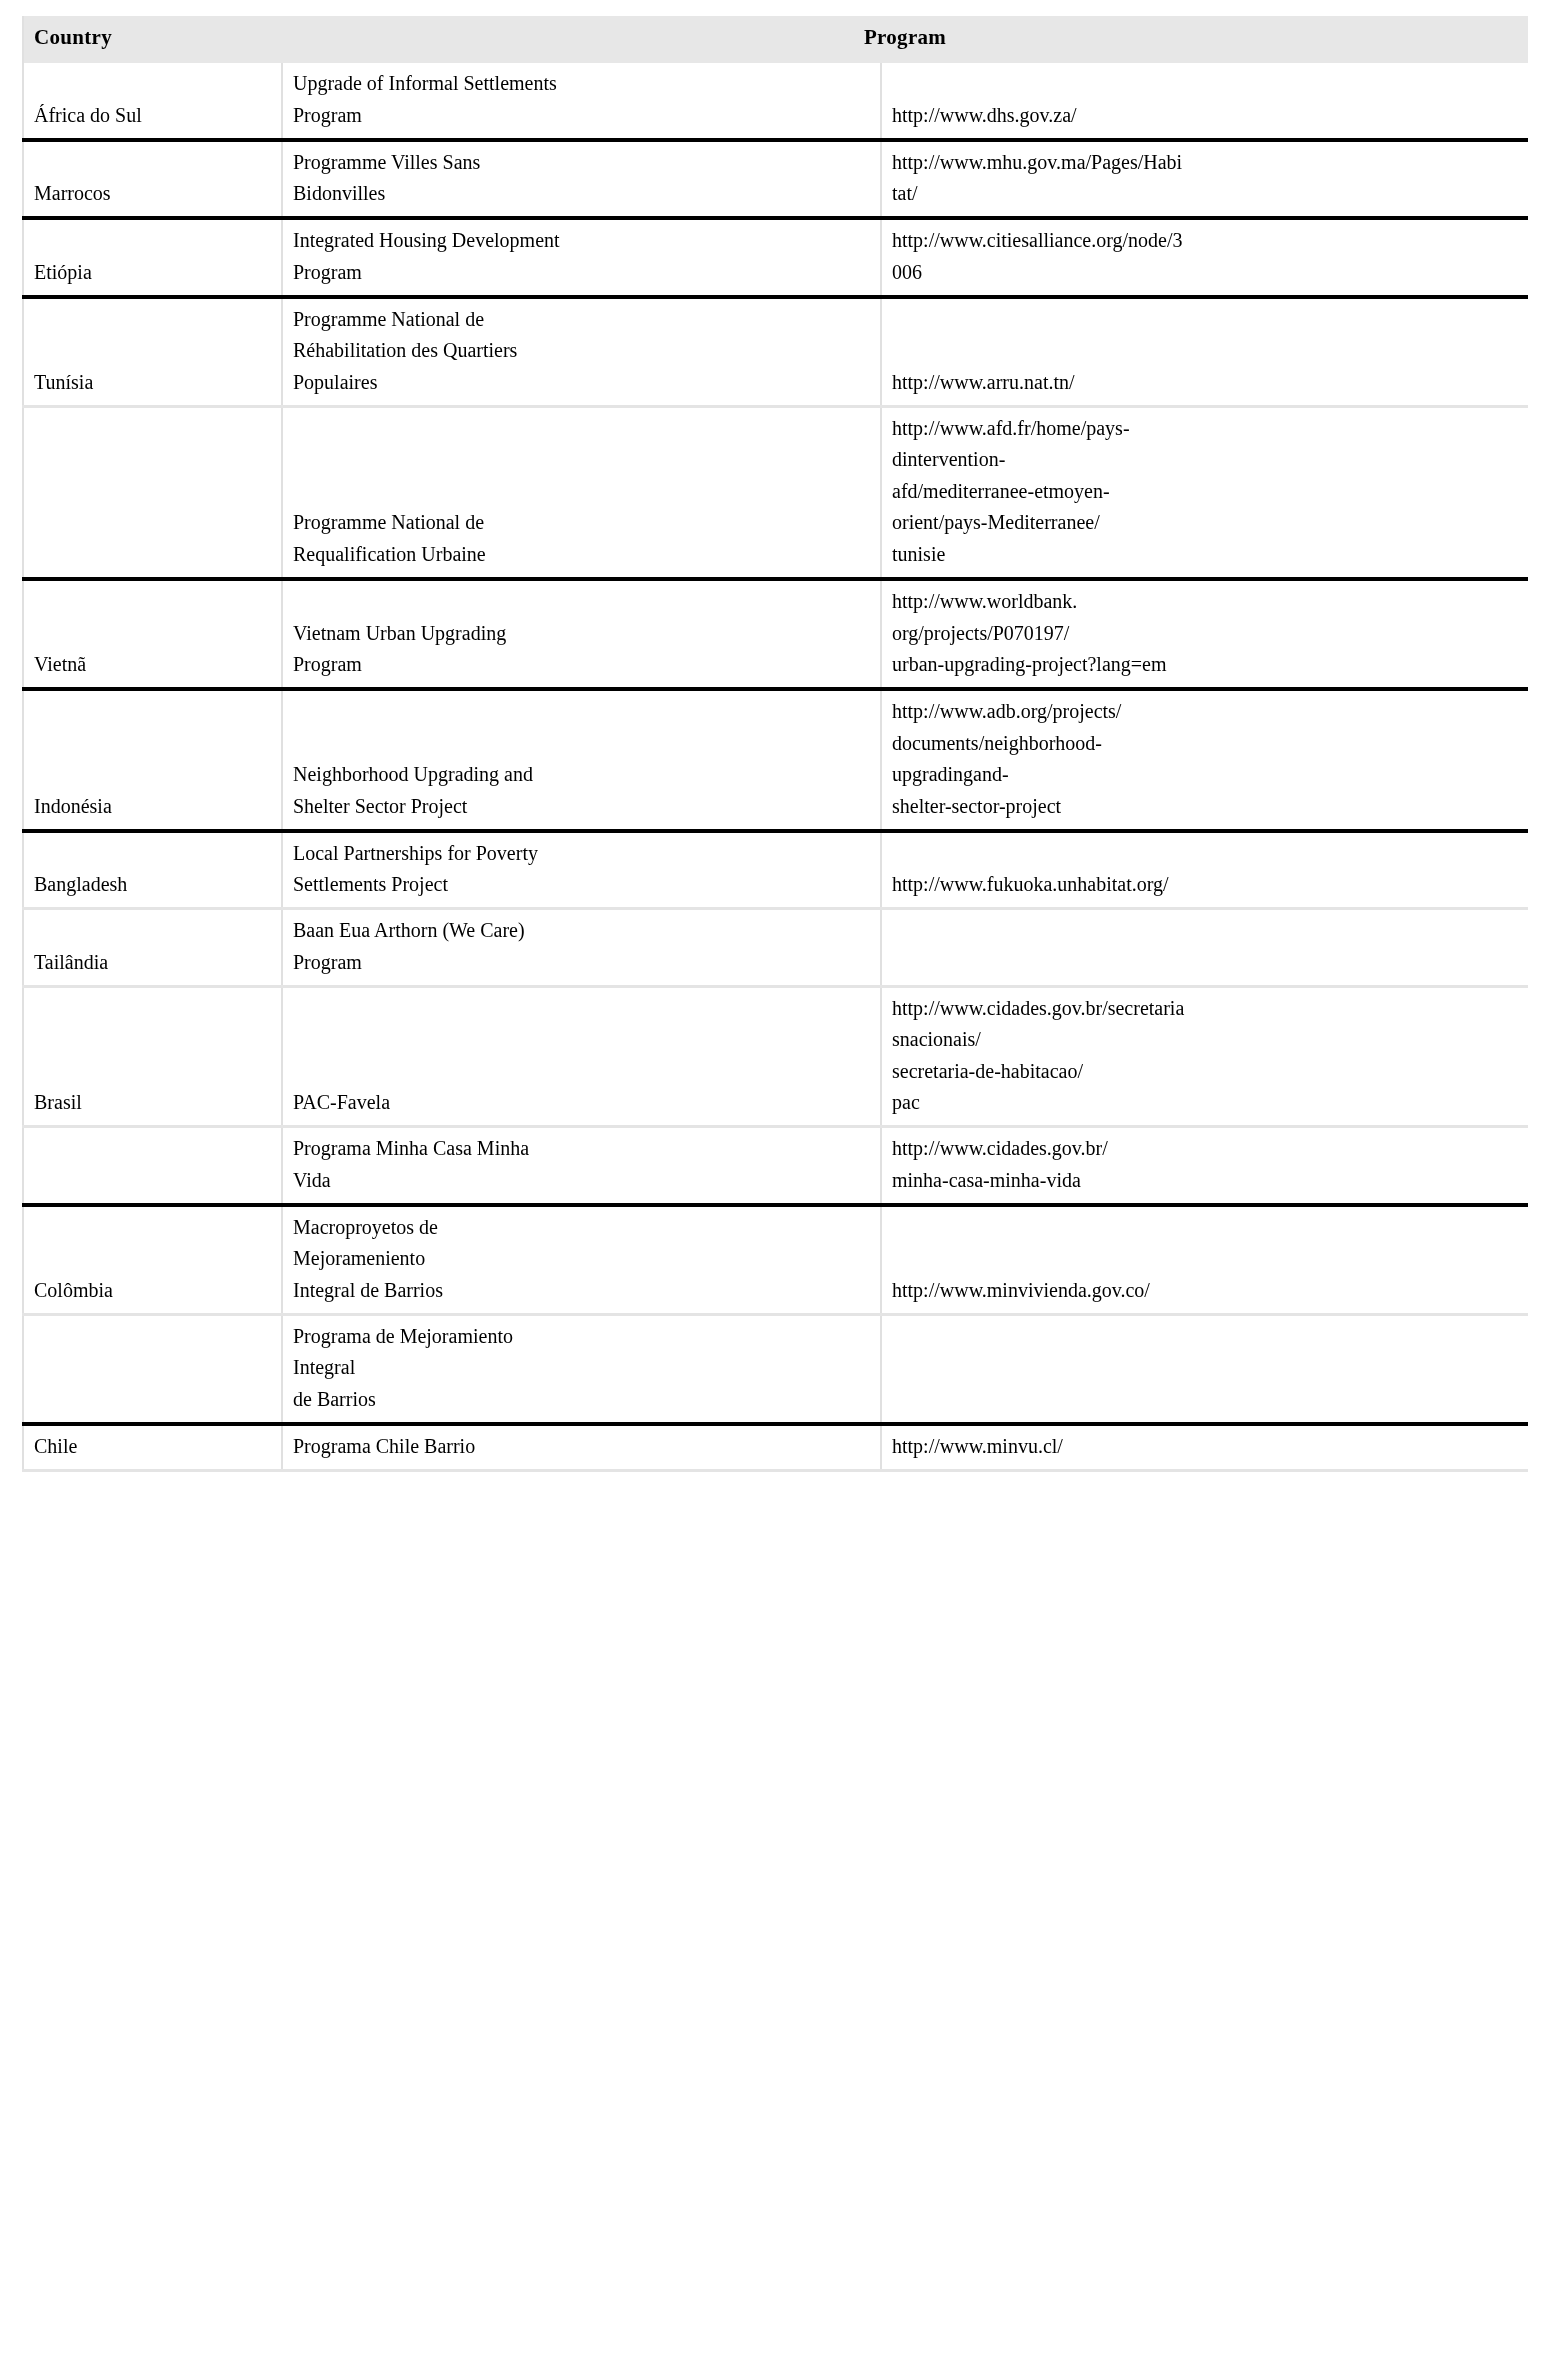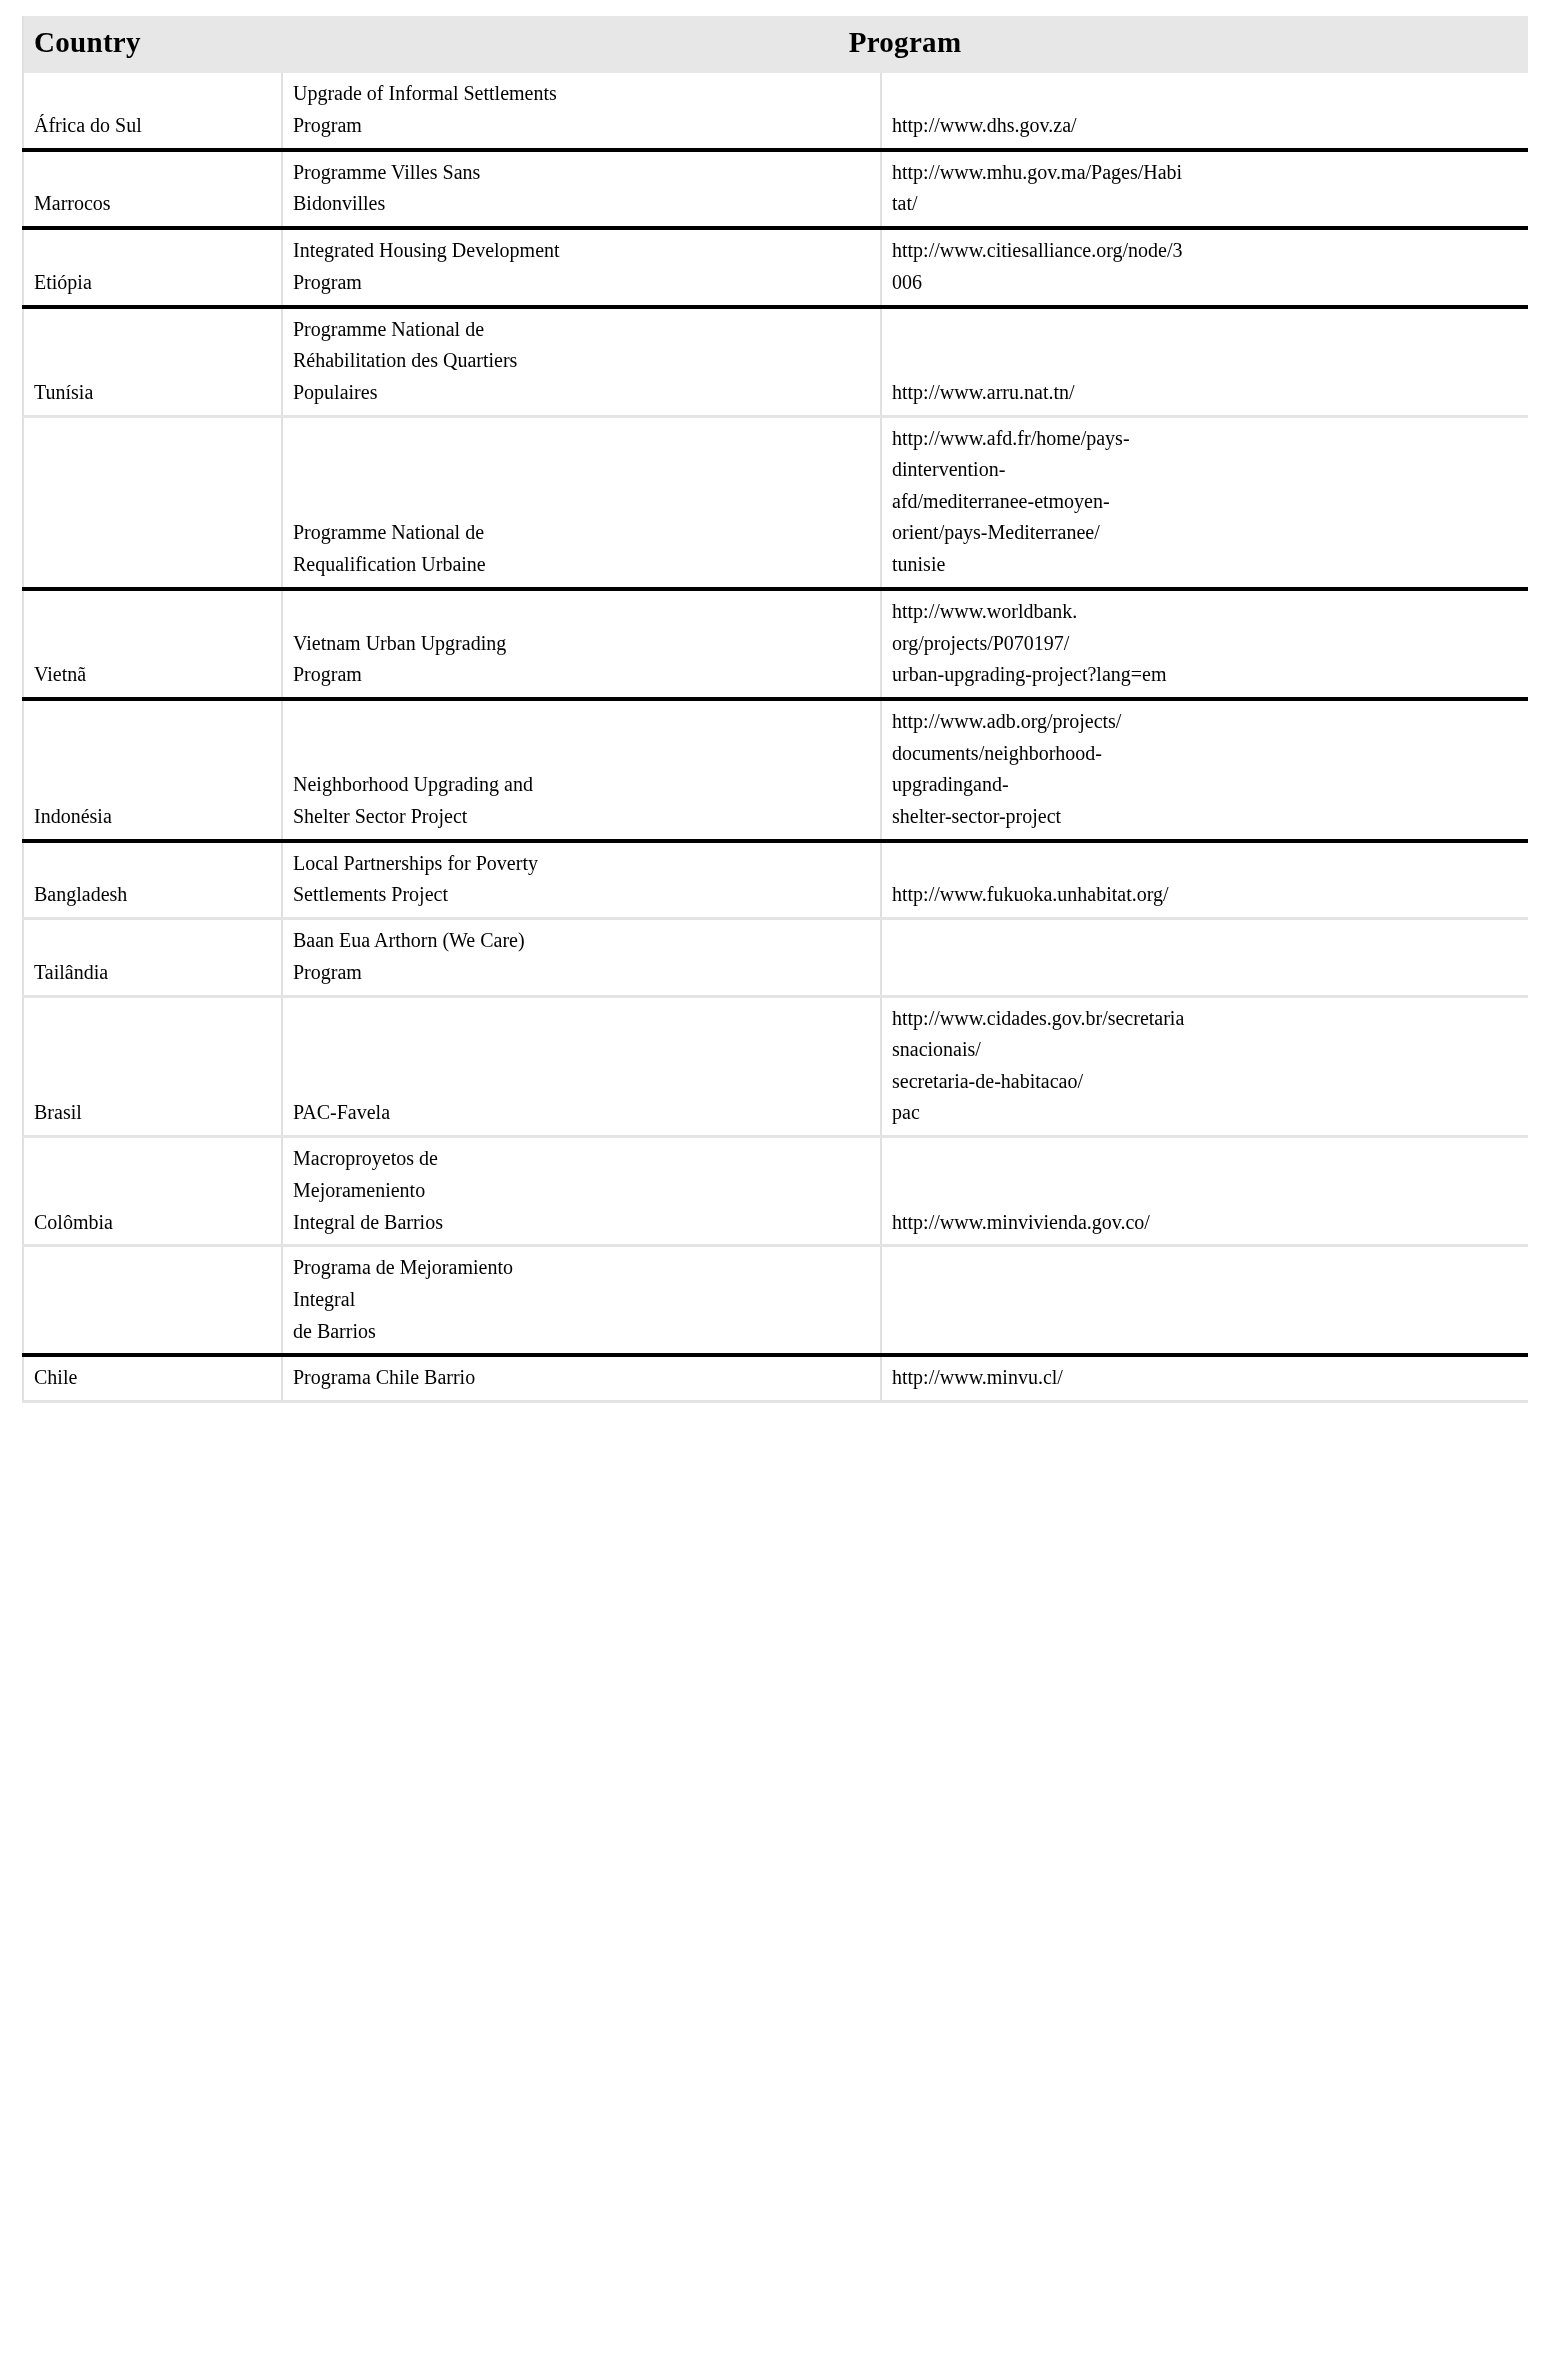--- a/index.html
+++ b/index.html
@@ -30,21 +30,21 @@
     border-right: 0;
   }
 
   col.col-country  { width: 259px; }
   col.col-program  { width: 599px; }
   col.col-url      { width: 647px; }
 
   thead th {
     background: #e7e7e7;
     font-weight: bold;
-    font-size: 29px;
+    font-size: 21px;
     line-height: 1.25;
     padding: 8.8px 10px 12.5px 10px;
     vertical-align: bottom;
     border: 0;
     letter-spacing: 0.3px;
   }
   th.head-country { text-align: left; }
   th.head-program { text-align: center; }
 
   tbody td {
@@ -213,20 +213,33 @@
           <td>
             <span class="cell-line">PAC-Favela</span>
           </td>
           <td>
             <span class="cell-line">http://www.cidades.gov.br/secretaria</span>
             <span class="cell-line">snacionais/</span>
             <span class="cell-line">secretaria-de-habitacao/</span>
             <span class="cell-line">pac</span>
           </td>
         </tr>
+        <tr class="group-end">
+          <td class="col-country-cell">
+            <span class="cell-line"></span>
+          </td>
+          <td>
+            <span class="cell-line">Programa Minha Casa Minha</span>
+            <span class="cell-line">Vida</span>
+          </td>
+          <td>
+            <span class="cell-line">http://www.cidades.gov.br/</span>
+            <span class="cell-line">minha-casa-minha-vida</span>
+          </td>
+        </tr>
         <tr class="sub-row">
           <td class="col-country-cell">
             <span class="cell-line">Colômbia</span>
           </td>
           <td>
             <span class="cell-line">Macroproyetos de</span>
             <span class="cell-line">Mejorameniento</span>
             <span class="cell-line">Integral de Barrios</span>
           </td>
           <td>

